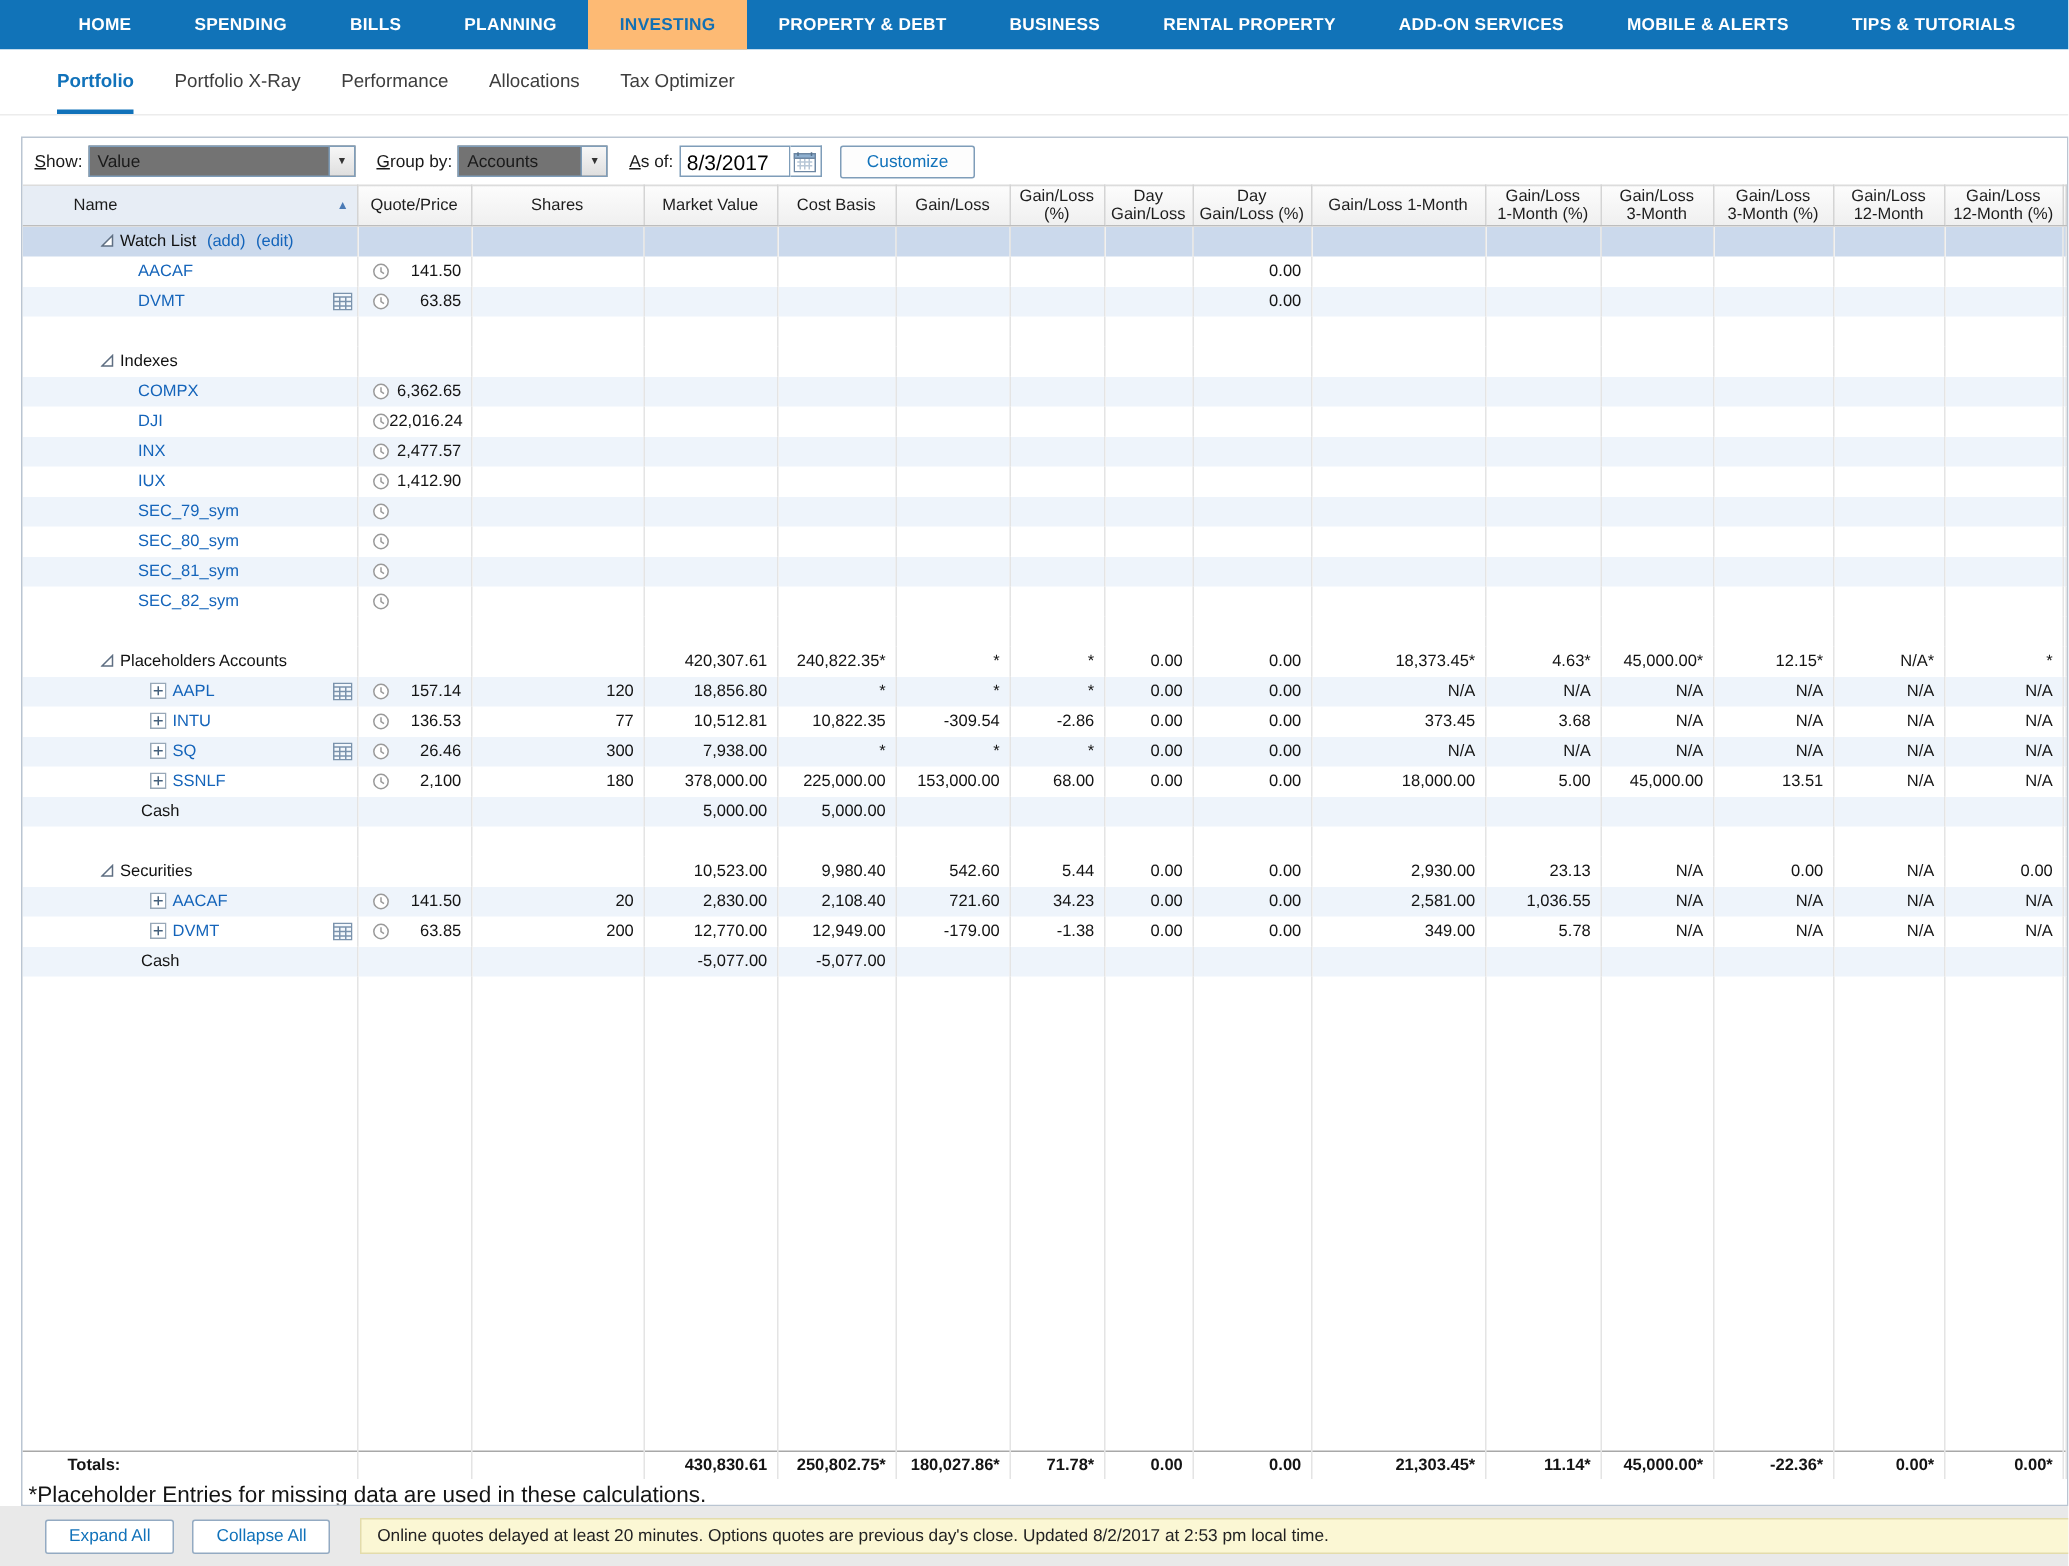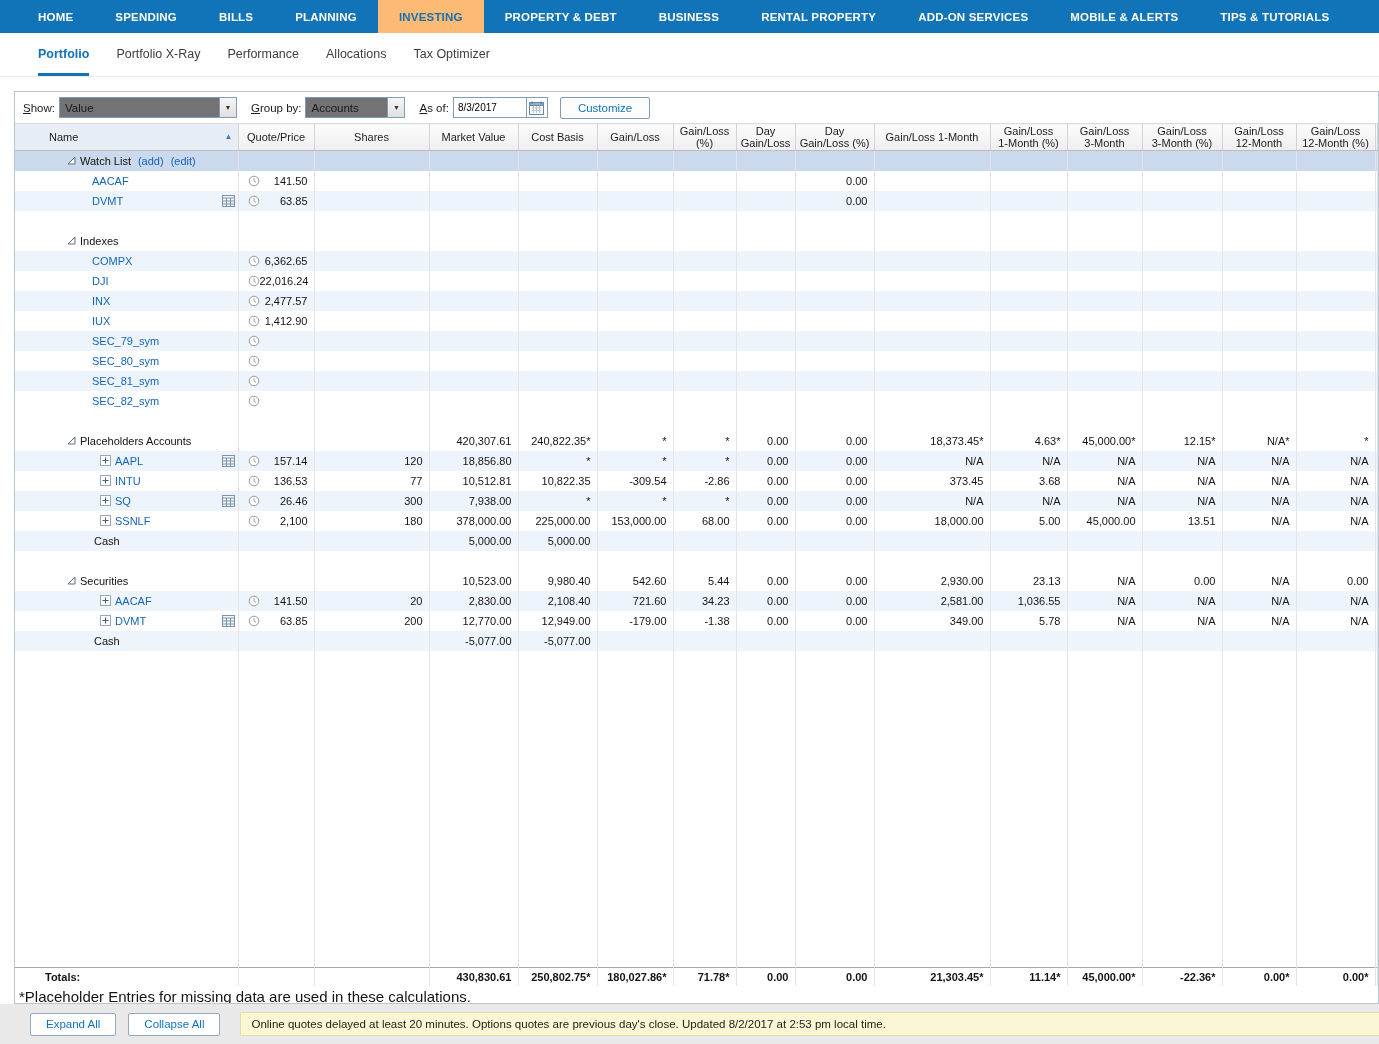--- a/index.html
+++ b/index.html
@@ -4,21 +4,21 @@
 <style>
   * { box-sizing: border-box; }
   html,body { margin:0; padding:0; }
   body {
     width:1379px; height:1044px; overflow:hidden;
     font-family:"Liberation Sans", sans-serif;
     background:#ffffff; position:relative;
   }
 
   
-  .topnav { height:33px; background:#1173b8; display:flex; align-items:stretch; padding-left:17px; }
+  .topnav { height:33px; background:#1173b8; display:flex; align-items:stretch; padding-left:17px;justify-content:center; }
   .nav-item { color:#fff; font-size:11.5px; font-weight:bold; letter-spacing:.2px;
     display:flex; align-items:center; padding:0 21px; cursor:pointer; white-space:nowrap; }
   .nav-item.active { background:#fdba74; color:#1270b4; }
 
   
   .subtabs { height:44px; display:flex; align-items:stretch; padding-left:38px; gap:27px;
     background:#fff; border-bottom:1px solid #ececec; }
   .subtab { font-size:12.5px; color:#3d3d3d; display:flex; align-items:center; cursor:pointer;
     border-bottom:3px solid transparent; padding-top:2px; white-space:nowrap; }
   .subtab.active { color:#1172ba; font-weight:bold; border-bottom-color:#1172ba; }
@@ -33,21 +33,21 @@
   .lbl { margin-right:4px; white-space:nowrap; }
   .accesskey::first-letter { text-decoration:underline; }
   .select { height:21px; border:1px solid #7f9db9; background:#737373; display:flex; align-items:center;
     padding-left:5px; font-size:11.5px; cursor:pointer; }
   .show-select { width:178px; }
   .groupby-select { width:100px; }
   .sp14 { width:14px; flex:0 0 auto; }
   .select-arrow { margin-left:auto; width:17px; height:19px; border-left:1px solid #7f9db9;
     background:linear-gradient(#f7f7f7,#dfdfdf); display:flex; align-items:center; justify-content:center;
     font-size:7px; color:#333; }
-  .date-input { width:74px; height:21px; border:1px solid #7f9db9; font-size:10px;
+  .date-input { width:74px; height:21px; border:1px solid #7f9db9; font-size:14px;
     padding:0 4px; font-family:inherit; }
   .cal-btn { width:21px; height:21px; border:1px solid #7f9db9; border-left:none; background:#fff;
     padding:0; display:flex; align-items:center; justify-content:center; cursor:pointer; }
   .customize-btn { margin-left:12px; height:22px; padding:0 17px; border:1px solid #7f9db9;
     background:#fdfdfd; color:#1172ba; font-size:11.5px; font-family:inherit; cursor:pointer;
     border-radius:2px; white-space:nowrap; }
 
   
   table.grid { border-collapse:collapse; table-layout:fixed; width:100%; }
   .grid th { height:26px; background:linear-gradient(#fcfcfc,#efefef);

